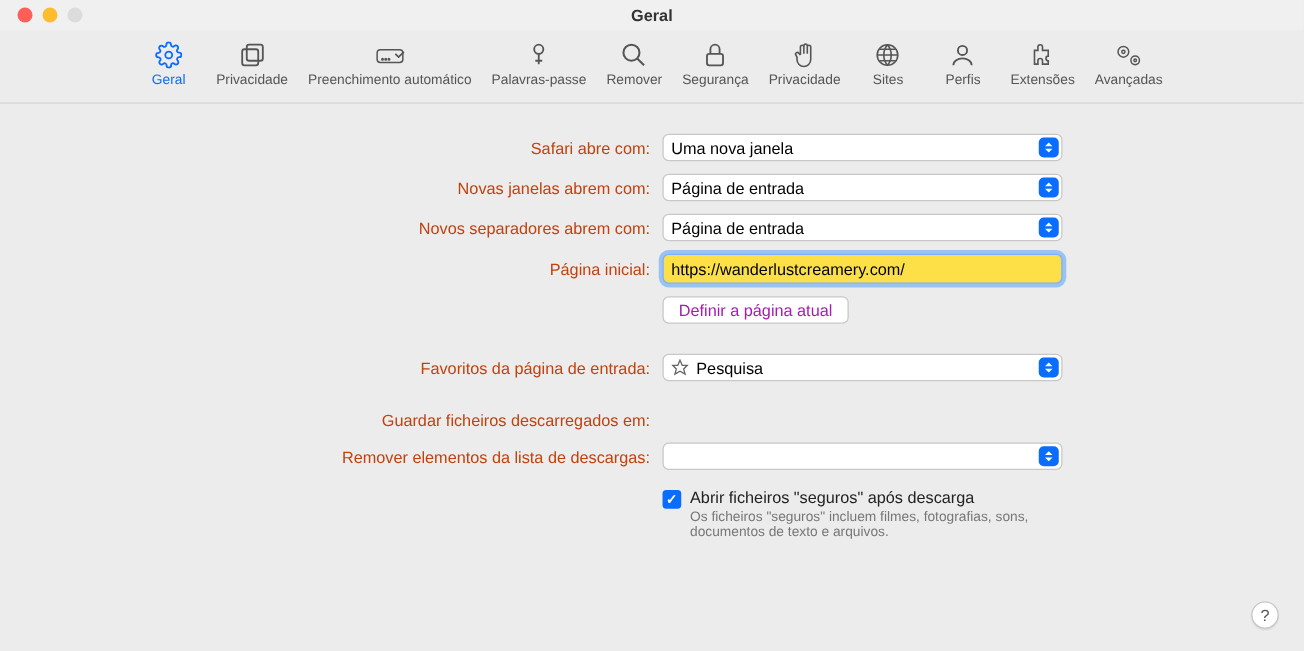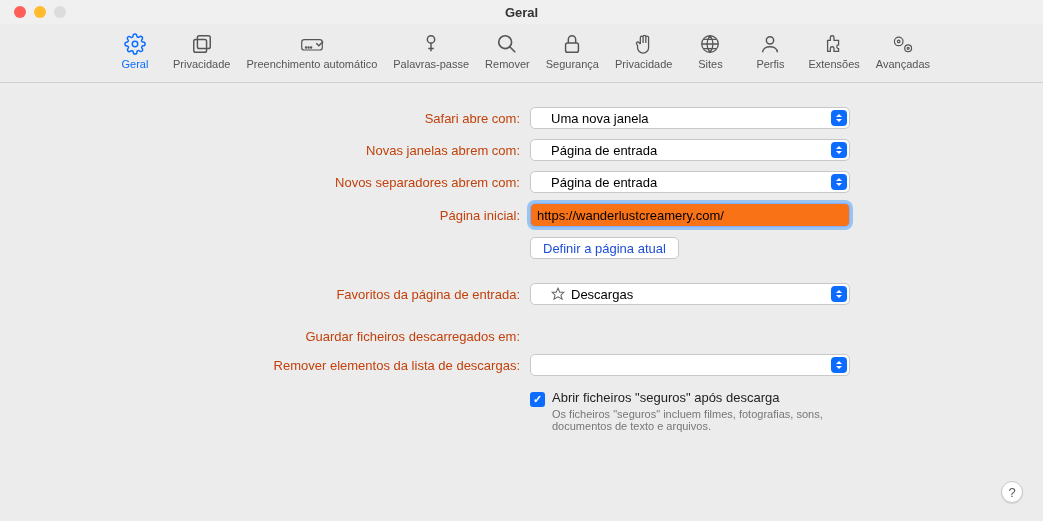--- a/index.html
+++ b/index.html
@@ -115,21 +115,21 @@
       align-items: center;
     }
     .popup {
       width: 100%;
       height: 22px;
       background: #fff;
       border: 1px solid #c8c8c8;
       border-radius: 5px;
       display: flex;
       align-items: center;
-      padding: 0 20px;
+      padding: 0 6px;
       font-size: 13px;
       color: #000;
       position: relative;
       cursor: pointer;
     }
     .popup .popup-value {
       flex: 1;
       white-space: nowrap;
       overflow: hidden;
       text-overflow: ellipsis;
@@ -160,35 +160,35 @@
       border-top: 3px solid #fff;
     }
     .text-input {
       width: 100%;
       height: 24px;
       border: 1px solid #c8c8c8;
       border-radius: 5px;
       padding: 0 6px;
       font-size: 13px;
       color: #000;
-      background: #f97316;
+      background: #fde047;
       outline: none;
     }
     .text-input.focused {
       box-shadow: 0 0 0 3px rgba(0, 122, 255, 0.35);
       border-color: #7faefc;
     }
     .push-button {
       height: 22px;
       padding: 0 12px;
       background: #fff;
       border: 1px solid #c8c8c8;
       border-radius: 5px;
       font-size: 13px;
-      color: #1d4ed8;
+      color: #a21caf;
       cursor: pointer;
       display: flex;
       align-items: center;
     }
     .checkbox-wrap {
       display: flex;
       align-items: flex-start;
       gap: 7px;
     }
     .checkbox {
@@ -412,21 +412,21 @@
 
     <div class="form-row spacer">
       <div class="form-label">Favoritos da página de entrada:</div>
       <div class="form-control">
         <div class="popup">
           <span class="inline-icon">
             <svg width="14" height="14" viewBox="0 0 24 24" fill="none" stroke="currentColor" stroke-width="1.8">
               <polygon points="12 2 15 9 22 9 17 14 19 21 12 17 5 21 7 14 2 9 9 9"></polygon>
             </svg>
           </span>
-          <span class="popup-value">Descargas</span>
+          <span class="popup-value">Pesquisa</span>
           <span class="popup-arrows"></span>
         </div>
       </div>
     </div>
 
     <div class="form-row">
       <div class="form-label">Guardar ficheiros descarregados em:</div>
     </div>
 
     <div class="form-row">

